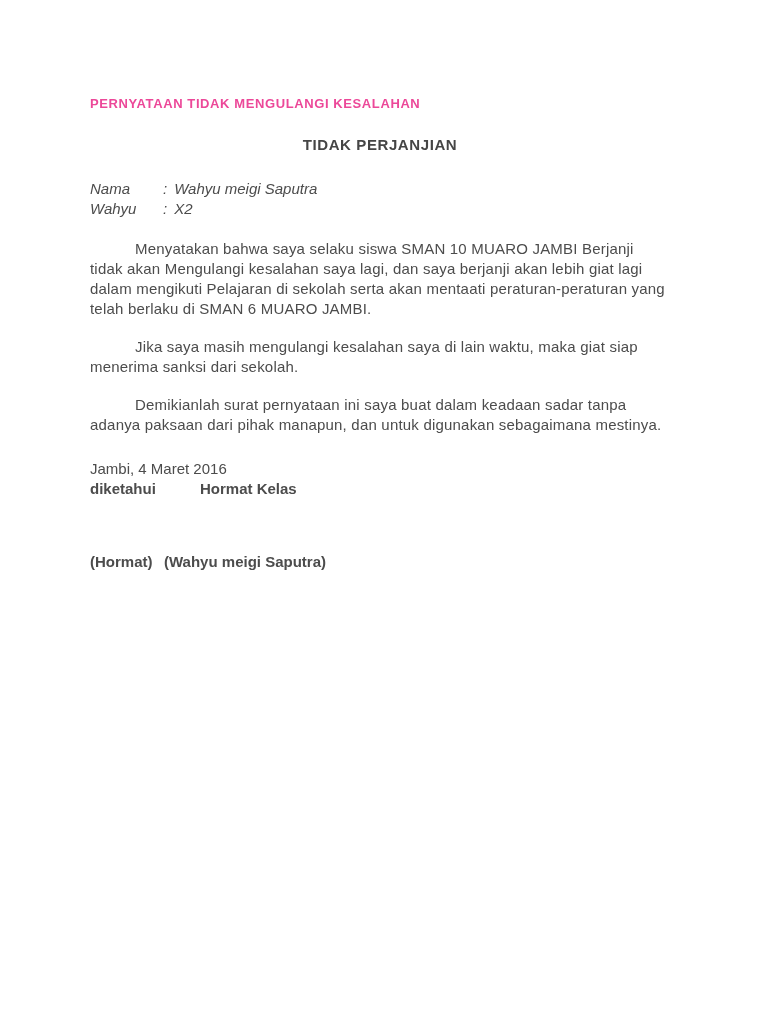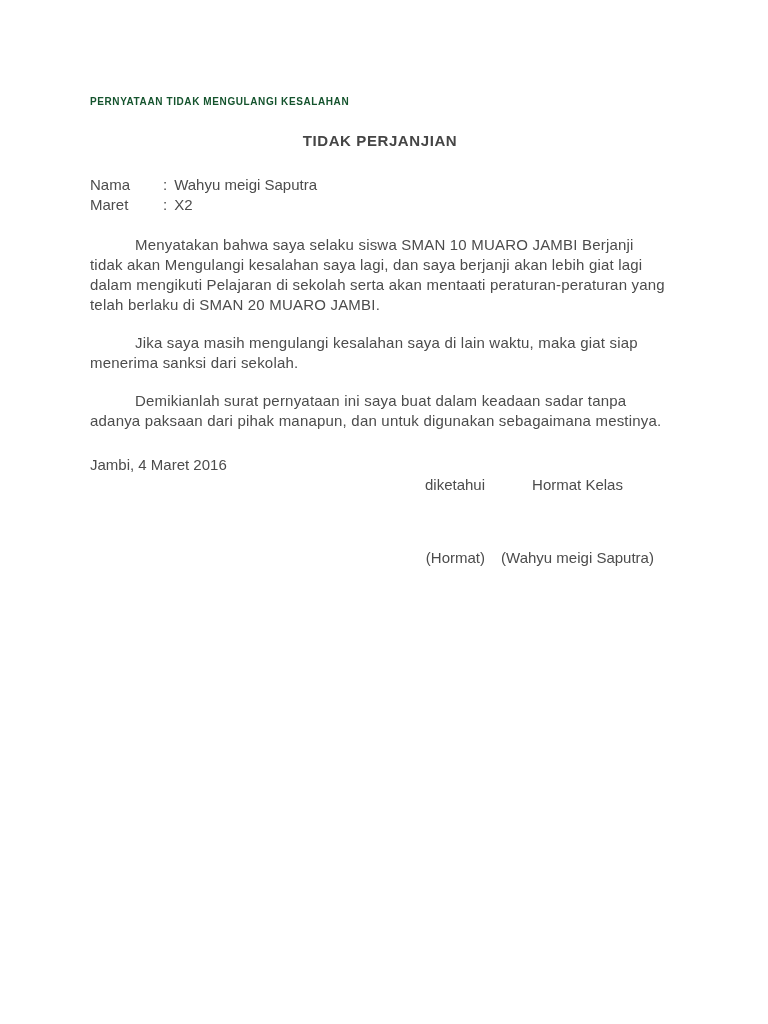--- a/index.html
+++ b/index.html
@@ -10,39 +10,39 @@
     color: #4c4c4c;
   }
   .page {
     width: 768px;
     height: 1024px;
     background: #ffffff;
     padding: 96px 98px 0 90px;
     position: relative;
   }
   .doc-title {
-    font-size: 10px;
+    font-size: 13px;
     font-weight: bold;
     letter-spacing: 0.6px;
-    color: #14532d;
+    color: #ec4899;
   }
   .doc-subtitle {
     font-size: 15px;
     font-weight: bold;
     letter-spacing: 0.6px;
     color: #454545;
     text-align: center;
     margin-top: 25px;
   }
   .fields {
     margin-top: 26px;
     font-size: 15px;
     line-height: 20px;
   }
-  .field-row { white-space: nowrap; }
+  .field-row { white-space: nowrap; font-style: italic; }
   .field-label {
     display: inline-block;
     width: 73px;
   }
   .field-sep { margin-right: 7px; }
   .body-text {
     margin-top: 20px;
     font-size: 15px;
     line-height: 20px;
   }
@@ -51,22 +51,23 @@
     margin-bottom: 18px;
     letter-spacing: 0.2px;
   }
   .closing {
     margin-top: 24px;
     font-size: 15px;
     line-height: 20px;
   }
   .closing-row {
     display: flex;
-    justify-content: flex-end;
+    justify-content: flex-start;
     align-items: baseline;
+    font-weight: bold;
   }
   .closing-right {
     width: 185px;
     text-align: center;
   }
   .names-row { margin-top: 53px; }
 </style>
 </head>
 <body>
 
@@ -74,26 +75,26 @@
 
   <div class="doc-title">PERNYATAAN TIDAK MENGULANGI KESALAHAN</div>
 
   <div class="doc-subtitle">TIDAK PERJANJIAN</div>
 
   <div class="fields">
     <div class="field-row">
       <span class="field-label">Nama</span><span class="field-sep">:</span><span>Wahyu meigi Saputra</span>
     </div>
     <div class="field-row">
-      <span class="field-label">Maret</span><span class="field-sep">:</span><span>X2</span>
+      <span class="field-label">Wahyu</span><span class="field-sep">:</span><span>X2</span>
     </div>
   </div>
 
   <div class="body-text">
-    <p class="para">Menyatakan bahwa saya selaku siswa SMAN 10 MUARO JAMBI Berjanji tidak akan Mengulangi kesalahan saya lagi, dan saya berjanji akan lebih giat lagi dalam mengikuti Pelajaran di sekolah serta akan mentaati peraturan-peraturan yang telah berlaku di SMAN 20 MUARO JAMBI.</p>
+    <p class="para">Menyatakan bahwa saya selaku siswa SMAN 10 MUARO JAMBI Berjanji tidak akan Mengulangi kesalahan saya lagi, dan saya berjanji akan lebih giat lagi dalam mengikuti Pelajaran di sekolah serta akan mentaati peraturan-peraturan yang telah berlaku di SMAN 6 MUARO JAMBI.</p>
     <p class="para">Jika saya masih mengulangi kesalahan saya di lain waktu, maka giat siap menerima sanksi dari sekolah.</p>
     <p class="para">Demikianlah surat pernyataan ini saya buat dalam keadaan sadar tanpa adanya paksaan dari pihak manapun, dan untuk digunakan sebagaimana mestinya.</p>
   </div>
 
   <div class="closing">
     <div>Jambi, 4 Maret 2016</div>
 
     <div class="closing-row">
       <span>diketahui</span>
       <span class="closing-right">Hormat Kelas</span>

